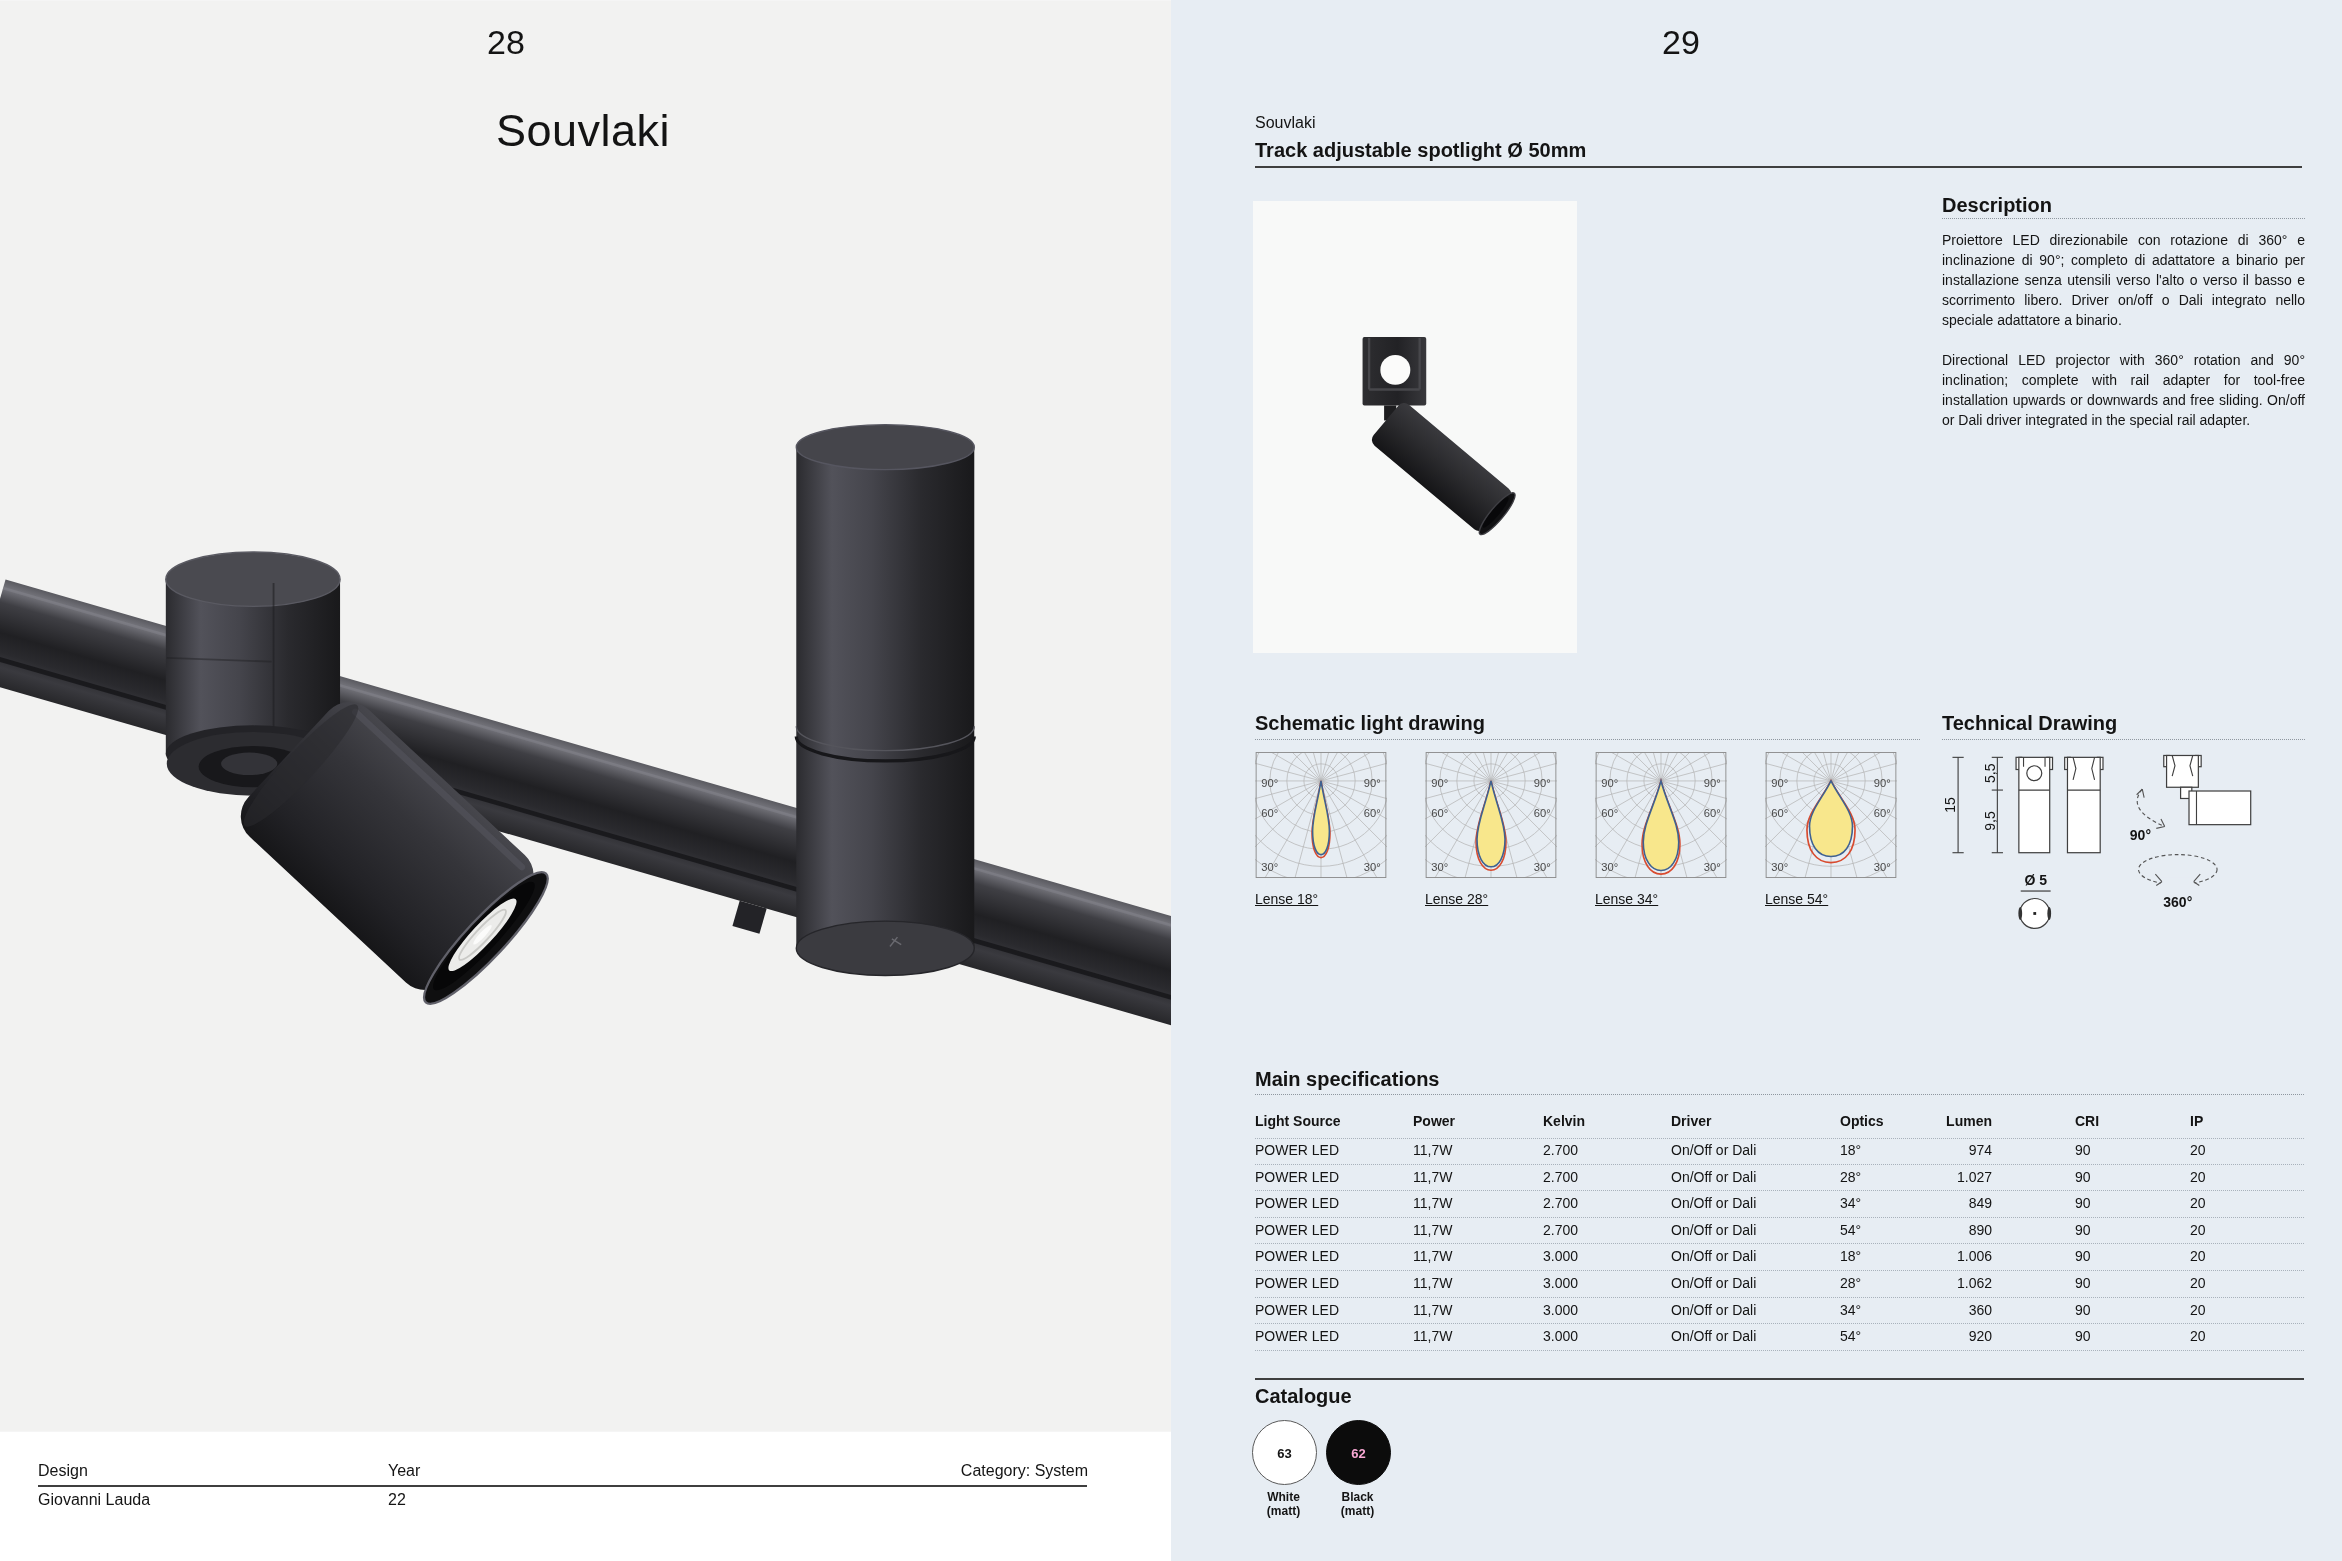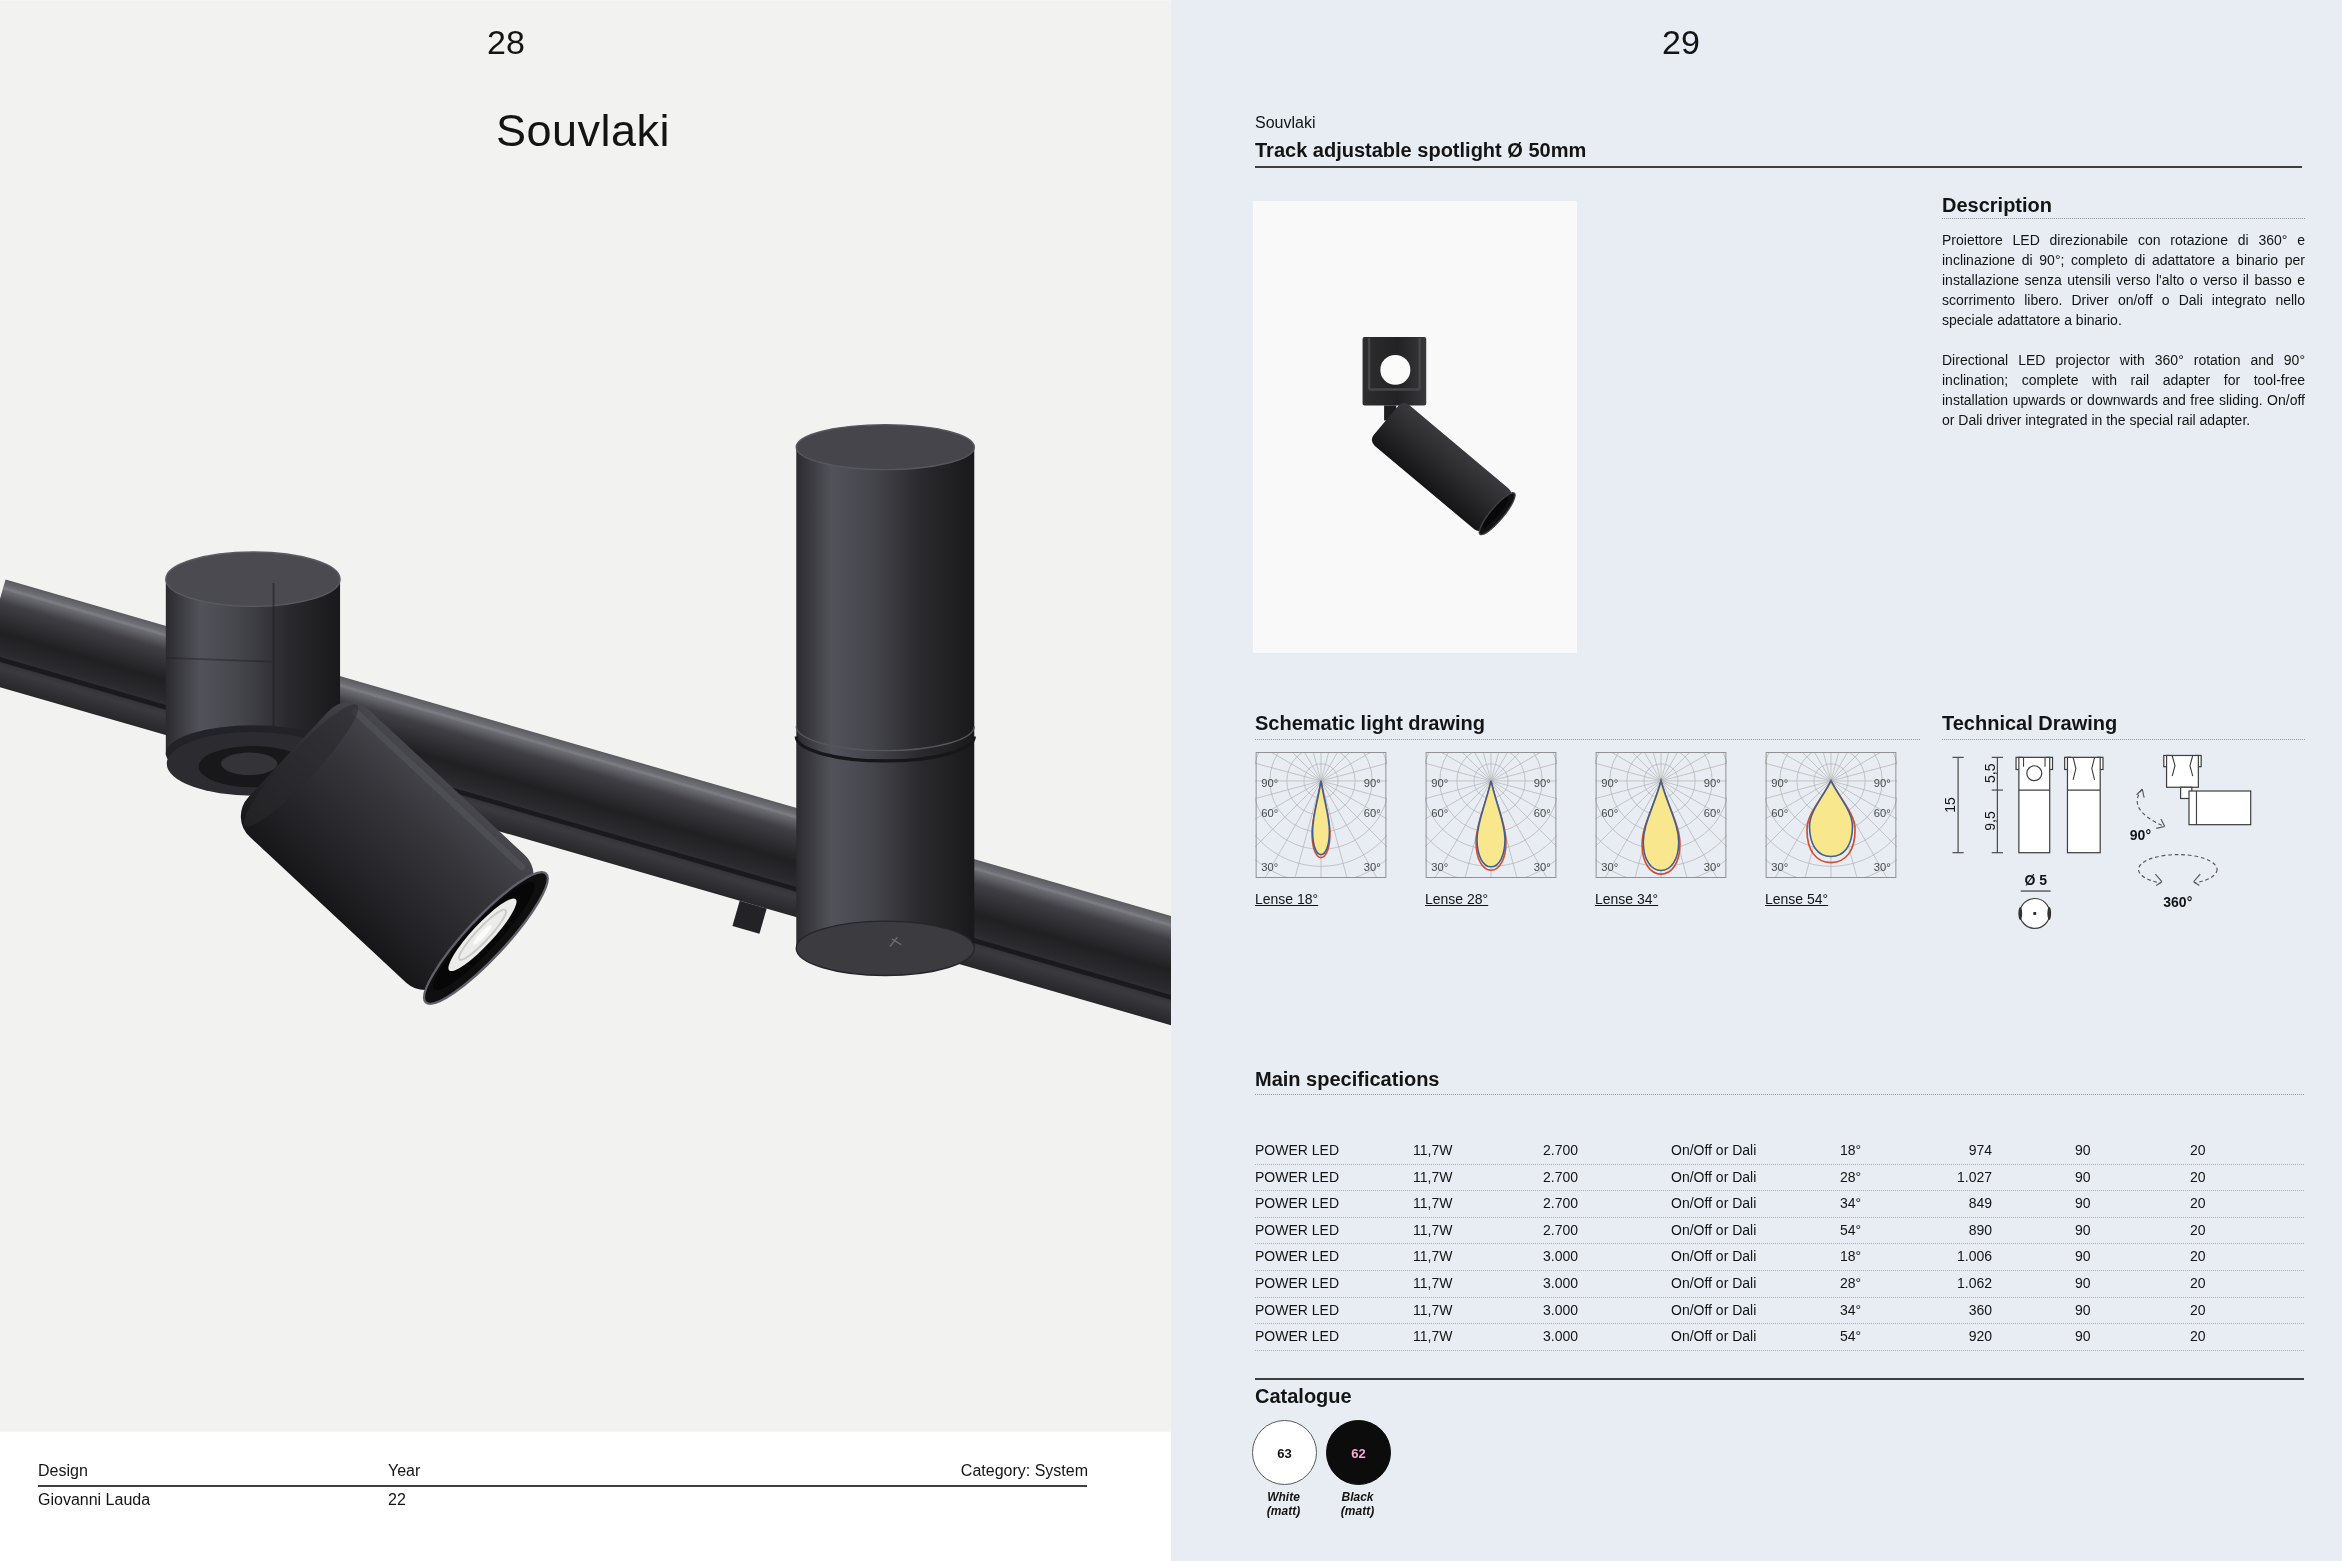--- a/index.html
+++ b/index.html
@@ -40,21 +40,21 @@
   .spec-head .cell{line-height:26px;}
   .spec-row .cell{line-height:25.6px;}
   .cell{position:absolute;top:0;font-size:14px;white-space:nowrap;}
   .c0{left:0;} .c1{left:158px;} .c2{left:288px;} .c3{left:416px;} .c4{left:585px;}
   .c5{left:606px;width:131px;text-align:right;} .c6{left:820px;} .c7{left:935px;}
 
   .cat-rule{position:absolute;left:84px;top:1378px;width:1049px;height:1.9px;background:#3f3f3f;}
   .swatch-circle{position:absolute;top:1420px;width:65px;height:65px;border-radius:50%;
     text-align:center;line-height:65px;font-size:13px;font-weight:700;box-sizing:border-box;}
   .swatch-label{position:absolute;top:1490px;width:131px;text-align:center;
-    font-size:12px;font-weight:700;line-height:14px;white-space:pre-line;font-style:italic;}
+    font-size:12px;font-weight:700;line-height:14px;white-space:pre-line;}
 
   svg text{font-family:"Liberation Sans","DejaVu Sans",sans-serif;}
 </style>
 </head>
 <body>
 
 <div class="canvas">
 
   <div class="page-left">
 
@@ -423,20 +423,30 @@
       <text transform="rotate(-90 9 61)" x="9" y="66" font-size="15" text-anchor="middle" fill="#141414">15</text>
       <text transform="rotate(-90 51 27)" x="51" y="32" font-size="15" text-anchor="middle" fill="#141414">5,5</text>
       <text transform="rotate(-90 51 78)" x="51" y="83" font-size="15" text-anchor="middle" fill="#141414">9,5</text>
       <text x="100" y="147" font-size="15" font-weight="bold" text-anchor="middle" fill="#141414">Ø 5</text>
       <text x="212" y="98" font-size="15" font-weight="bold" text-anchor="middle" fill="#141414">90°</text>
       <text x="252" y="170" font-size="15" font-weight="bold" text-anchor="middle" fill="#141414">360°</text>
     </svg>
 
     <div class="abs h-bold" style="left:84px;top:1070px;">Main specifications</div>
     <div class="abs dotted" style="left:84px;top:1094px;width:1049px;"></div>
+    <div class="spec-head">
+        <span class="cell c0">Light Source</span>
+        <span class="cell c1">Power</span>
+        <span class="cell c2">Kelvin</span>
+        <span class="cell c3">Driver</span>
+        <span class="cell c4">Optics</span>
+        <span class="cell c5">Lumen</span>
+        <span class="cell c6">CRI</span>
+        <span class="cell c7">IP</span>
+      </div>
     <div class="spec-body">
         <div class="spec-row">
           <span class="cell c0">POWER LED</span>
           <span class="cell c1">11,7W</span>
           <span class="cell c2">2.700</span>
           <span class="cell c3">On/Off or Dali</span>
           <span class="cell c4">18°</span>
           <span class="cell c5">974</span>
           <span class="cell c6">90</span>
           <span class="cell c7">20</span>

